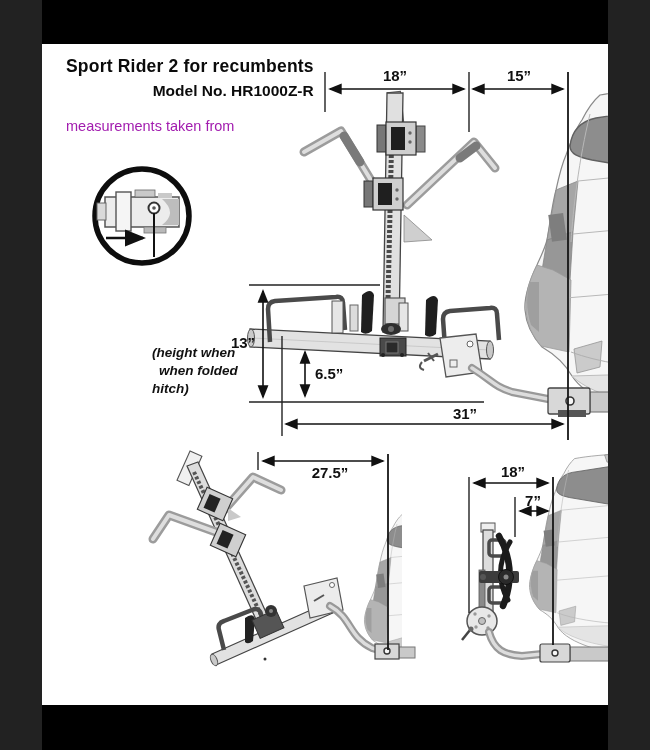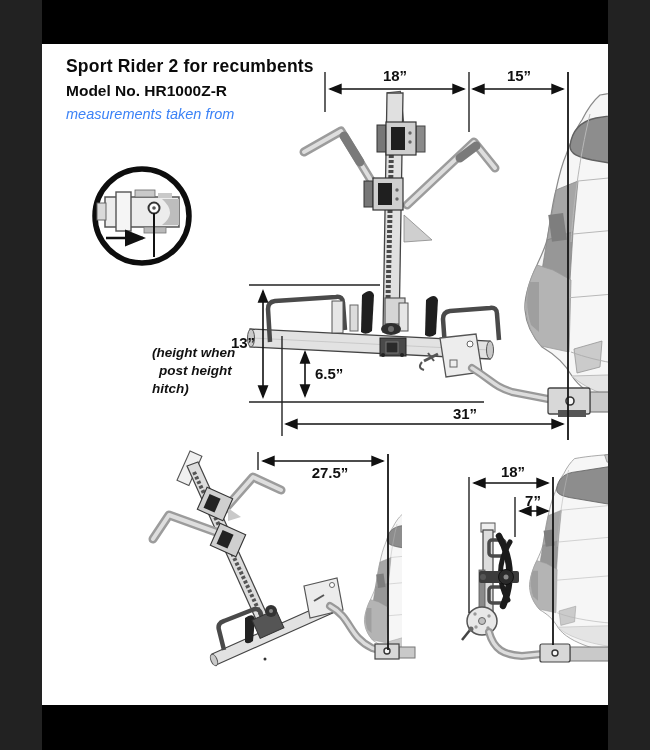--- a/index.html
+++ b/index.html
@@ -3,22 +3,22 @@
 <meta charset="utf-8">
 <style>
   html,body{margin:0;padding:0;background:#222;}
   .page{position:relative;width:566px;height:750px;background:#ffffff;overflow:hidden;
         font-family:"Liberation Sans",sans-serif;margin:0 auto;}
   .bar{position:absolute;left:0;width:650px;background:#000;}
   .bar-top{top:0;height:44px;}
   .bar-bottom{top:705px;height:45px;}
   .title-block{position:absolute;left:24px;top:56px;color:#0b0b0b;}
   .title{font-size:17.5px;font-weight:700;letter-spacing:.2px;}
-  .model{font-size:15.5px;font-weight:700;margin-top:5px;}
-  .note{font-size:14.5px;font-style:italic;margin-top:4px;line-height:1.38;color:#3b82f6;}
+  .model{font-size:15.5px;font-weight:700;margin-top:5px;text-align:right;}
+  .note{font-size:14.5px;margin-top:16px;line-height:1.38;color:#a21caf;}
   .height-note{position:absolute;left:110px;top:344px;font-size:13.5px;font-weight:700;
                font-style:italic;line-height:1.32;color:#111;}
   .height-note .l2{padding-left:7px;}
   svg.diagram{position:absolute;left:0;top:0;}
   .dim{font-family:"Liberation Sans",sans-serif;font-size:15px;font-weight:700;fill:#101010;}
   .ext{stroke:#222;stroke-width:1.4;}
   .dimline{stroke:#111;stroke-width:1.6;}
   .refline{stroke:#161616;stroke-width:1.8;}
   .tube{stroke:#9c9c9c;stroke-width:9;fill:none;stroke-linecap:round;stroke-linejoin:round;}
   .tubehl{stroke:#dedede;stroke-width:4;fill:none;stroke-linecap:round;stroke-linejoin:round;}
@@ -38,21 +38,21 @@
   <div class="title-block">
     <div class="title">Sport Rider 2 for recumbents</div>
     <div class="model">Model No. HR1000Z-R</div>
     <div class="note">
       <div>measurements taken from</div>
     </div>
   </div>
 
   <div class="height-note">
     <div class="l1">(height when</div>
-    <div class="l2">post height</div>
+    <div class="l2">when folded</div>
     <div class="l3">hitch)</div>
   </div>
 
   <svg class="diagram" width="650" height="750" viewBox="0 0 650 750">
     <defs>
       <marker id="arr" viewBox="0 0 10 8" refX="8.6" refY="4" markerWidth="8.5" markerHeight="7" orient="auto-start-reverse">
         <path d="M0,0 L10,4 L0,8 Z" fill="#111"></path>
       </marker>
       <clipPath id="clipBL">
           <rect x="302" y="487" width="58" height="171"></rect>

